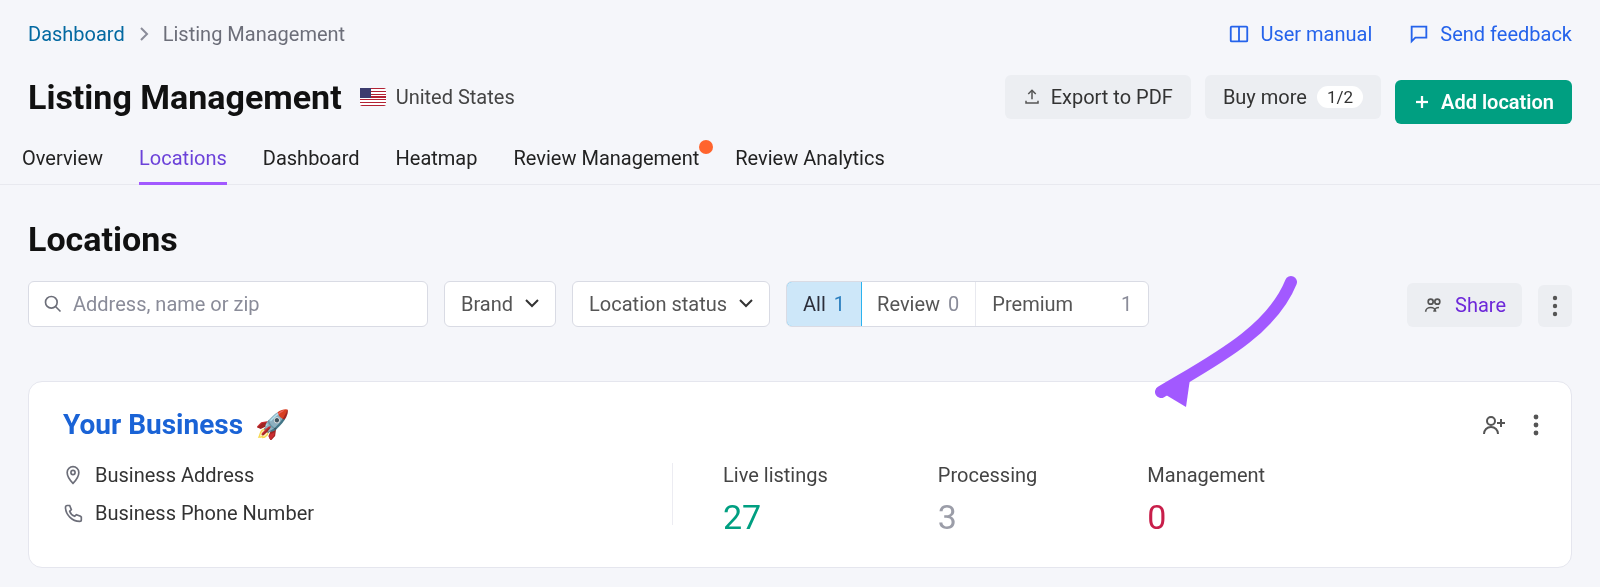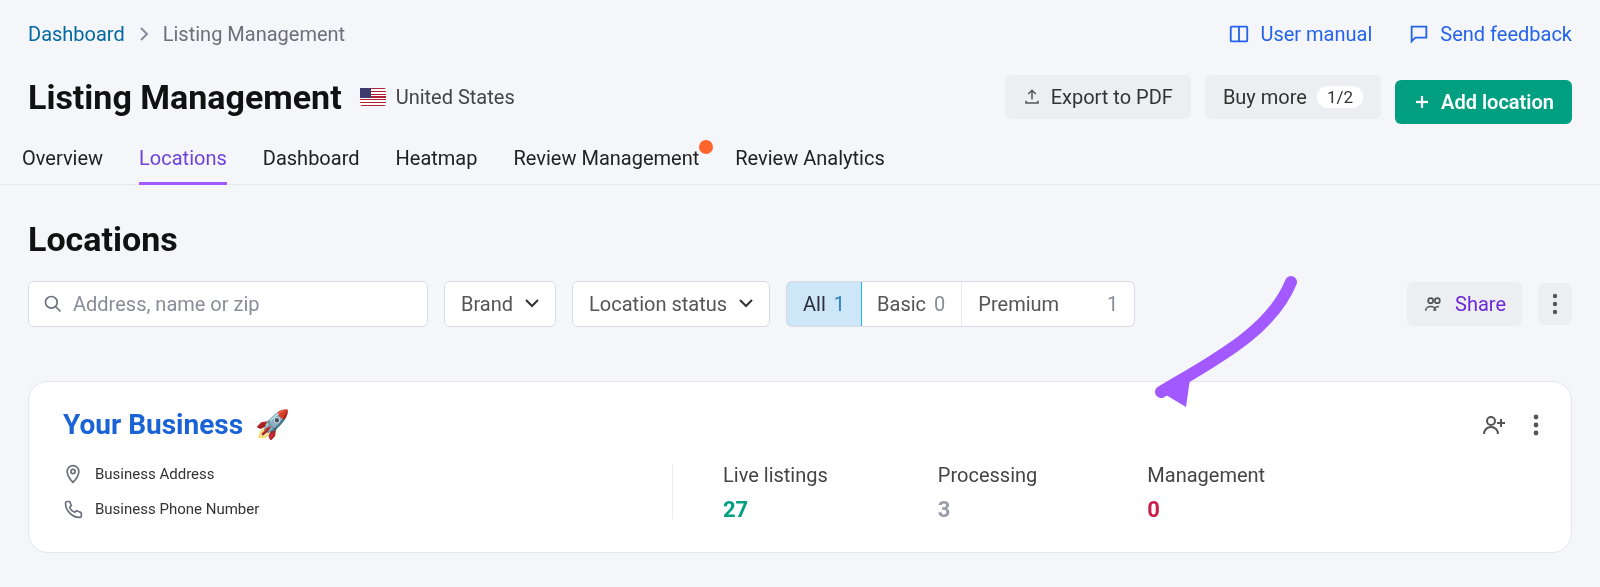--- a/index.html
+++ b/index.html
@@ -25,45 +25,45 @@
 .pill { background: #fff; border-radius: 12px; padding: 1px 10px; font-size: 17px; color: #333; }
 
 .tabs { display: flex; gap: 36px; padding: 22px 40px 0 22px; border-bottom: 1px solid #e8e9ef; font-size: 20px; color: #222; }
 .tab { padding-bottom: 14px; cursor: pointer; position: relative; }
 .tab.active { color: #6c42d9; }
 .tab.active::after { content:""; position:absolute; left:0; right:0; bottom:-1px; height:3px; background:#a259ff; }
 .dot { position: absolute; top: -6px; right: -14px; width: 14px; height: 14px; background: #ff642d; border-radius: 50%; }
 
 .section { padding: 34px 28px 28px 28px; }
 .section-title { font-size: 34px; font-weight: 700; margin-bottom: 22px; }
-.filters { display: flex; align-items: center; gap: 16px; }
+.filters { display: flex; align-items: flex-end; gap: 16px; }
 .searchbox { display: flex; align-items: center; gap: 10px; border: 1px solid #d9dbe4; background: #fff; border-radius: 6px; padding: 10px 14px; width: 400px; }
 .searchbox input { border: none; outline: none; font-size: 20px; color: #333; width: 100%; background: transparent; }
 .searchbox input::placeholder { color: #8a8c99; }
 .dropdown { display: flex; align-items: center; gap: 12px; border: 1px solid #d9dbe4; background: #fff; border-radius: 6px; padding: 10px 16px; font-size: 20px; color: #555; cursor: pointer; }
 .seggroup { display: flex; border: 1px solid #d9dbe4; border-radius: 6px; overflow: hidden; background: #fff; }
 .seg { padding: 10px 16px; font-size: 20px; color: #555; display: flex; gap: 8px; align-items: center; cursor: pointer; border-right: 1px solid #e8e9ef; }
 .seg:last-child { border-right: none; gap: 48px; }
 .seg .num { color: #8a8c99; }
 .seg.active { background: #cde7f9; border: 1px solid #2bb3ef; margin: -1px; border-radius: 6px 0 0 6px; color: #2b2e3a; }
 .seg.active .num { color: #2b7fbf; }
 .spacer { flex: 1; }
 .iconbtn { display: flex; align-items: center; gap: 10px; background: #eceef2; border-radius: 6px; padding: 10px 16px; font-size: 20px; color: #6d28d9; cursor: pointer; }
 .iconbtn.square { padding: 10px 14px; }
 
-.card { margin-top: 54px; background: #fff; border: 1px solid #e5e6ee; border-radius: 20px; padding: 26px 32px 30px 34px; position: relative; }
+.card { margin-top: 54px; background: #fff; border: 1px solid #e5e6ee; border-radius: 14px; padding: 26px 32px 30px 34px; position: relative; }
 .card-head { display: flex; justify-content: space-between; align-items: center; }
 .biz-name { font-size: 28px; font-weight: 700; color: #1a63d6; display: flex; align-items: center; gap: 12px; }
 .card-icons { display: flex; gap: 26px; align-items: center; color: #666; }
 .card-body { display: flex; align-items: flex-start; margin-top: 22px; }
 .biz-info { display: flex; flex-direction: column; gap: 14px; width: 610px; border-right: 1px solid #ececf2; }
-.info-row { display: flex; align-items: center; gap: 12px; font-size: 15px; color: #333; }
+.info-row { display: flex; align-items: center; gap: 12px; font-size: 20px; color: #333; }
 .stats { display: flex; gap: 110px; padding-left: 50px; }
 .stat-label { font-size: 20px; color: #444; margin-bottom: 10px; }
-.stat-val { font-size: 22px; font-weight: 700; }
+.stat-val { font-size: 34px; font-weight: 400; }
 .green { color: #009f81; }
 .grey { color: #9b9da8; }
 .red { color: #c81e4a; }
 
 .arrow { position: absolute; top: -110px; right: 270px; pointer-events: none; }
 
 svg { display: block; }
 .ico { color: #6c6e79; }
 </style>
 </head>
@@ -172,21 +172,21 @@
             <path d="M1 1l6 6 6-6" stroke="#333" stroke-width="2" fill="none"></path>
           </svg>
         </span>
     </div>
     <div class="seggroup">
       <div class="seg active">
         <span>All</span>
         <span class="num">1</span>
       </div>
       <div class="seg">
-        <span>Basic</span>
+        <span>Review</span>
         <span class="num">0</span>
       </div>
       <div class="seg">
         <span>Premium</span>
         <span class="num">1</span>
       </div>
     </div>
     <div class="spacer"></div>
     <div class="iconbtn">
       <span>

